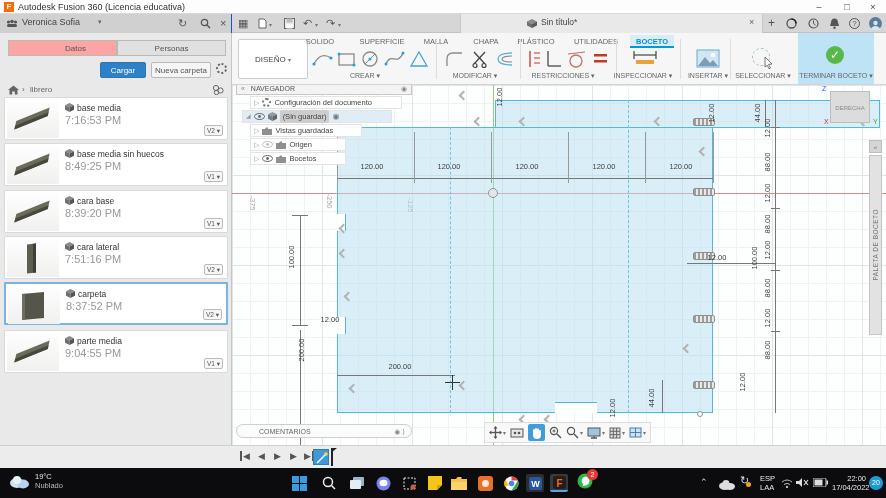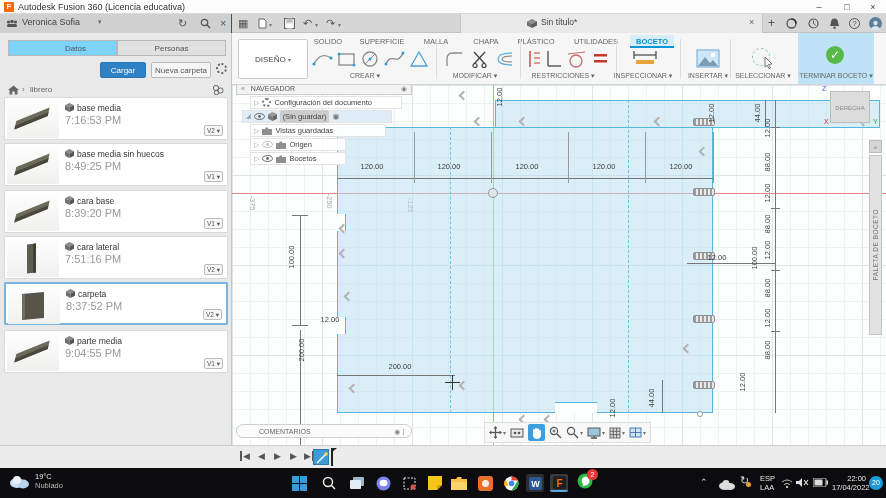--- a/index.html
+++ b/index.html
@@ -24,21 +24,21 @@
   .rtab.active { background:#d8edf8; color:#0a90cf; border-bottom:2px solid #0a96d7; font-weight:bold; }
   .glabel { top:39px; font-size:7px; color:#666; text-align:center; width:80px; }
   .sep { top:6px; width:1px; height:40px; background:#ddd; }
   #disenobtn { left:6px; top:6px; width:70px; height:40px; background:#fff; border:1px solid #ccc; border-radius:2px; font-size:8px; color:#444; text-align:center; line-height:40px; }
   .ricon { top:16px; }
   #terminarblock { left:566px; top:0; width:76px; height:51px; background:#bfe3f6; }
 
   
   #panel { left:0; top:33px; width:232px; height:437px; background:#e9e9e9; border-right:1px solid #c5c5c5; }
   .ptab { top:7px; height:16px; width:109px; border:1px solid #b9b9b9; font-size:8px; color:#555; text-align:center; line-height:16px; background:#e0e0e0; }
-  .ptab.active { background:#7dd3fc;padding-left:26px; }
+  .ptab.active { background:#fca5a5;padding-left:26px; }
   .btn-blue { background:#2e81c4; color:#fff; border:1px solid #2a76b5; border-radius:2px; font-size:8px; text-align:center; }
   .btn-plain { background:#f5f5f5; color:#555; border:1px solid #b9b9b9; border-radius:2px; font-size:8px; text-align:center; }
   .crumb { font-size:8px; color:#666; }
   .file-card { left:0; width:224px; height:43px; background:#fff; border:1px solid #d9d9d9; border-radius:1px; }
   .file-card.selected { border:2px solid #7ab4e0; }
   .thumb { left:2px; top:2px; width:52px; height:38px; background:linear-gradient(#fefefe,#f0f0ee); }
   .shape-bar { left:7px; top:15px; width:36px; height:7px; background:#6b6b5c; border-bottom:3px solid #47473c; transform:rotate(-22deg) skewX(-35deg); }
   .shape-vbar { left:20px; top:5px; width:9px; height:29px; background:#5d5d50; border-right:3px solid #3f3f35; transform:skewY(-6deg); }
   .shape-plate { left:14px; top:7px; width:22px; height:26px; background:#55554a; border-left:3px solid #6e6e60; transform:skewY(-5deg); }
   .fname { left:60px; top:5px; font-size:8.5px; color:#333; }
@@ -158,21 +158,21 @@
       <svg width="13" height="13">
           <circle cx="6.5" cy="5" r="2.2" fill="#d8e4ee"></circle>
           <path d="M2,12 a4.5,4 0 0 1 9,0 z" fill="#d8e4ee"></path>
         </svg>
     </div>
   </div>
 
   <div class="abs" id="ribbon">
     <div class="abs" id="disenobtn"><span>DISEÑO</span> <span class="caret">▾</span></div>
 
-    <div class="abs rtab" style="left:68px;">SOLIDO</div>
+    <div class="abs rtab" style="left:60px;">SOLIDO</div>
     <div class="abs rtab" style="left:122px;">SUPERFICIE</div>
     <div class="abs rtab" style="left:176px;">MALLA</div>
     <div class="abs rtab" style="left:226px;">CHAPA</div>
     <div class="abs rtab" style="left:276px;">PLÁSTICO</div>
     <div class="abs rtab" style="left:336px;">UTILIDADES</div>
     <div class="abs rtab active" style="left:398px; width:44px;">BOCETO</div>
 
     <svg class="abs ricon" style="left:80px;" width="22" height="20">
         <path d="M2,15 Q9,2 19,9" fill="none" stroke="#8a8a8a" stroke-width="1.3"></path>
         <circle cx="2" cy="15" r="1.6" fill="#2a9fd8"></circle>
@@ -479,21 +479,21 @@
             <circle cx="5.5" cy="3.5" r="1.4" fill="#666"></circle>
           </svg>
         <svg width="9" height="9">
             <path d="M4.5,0 L9,2.2 L4.5,4.4 L0,2.2 Z" fill="#9a9a9a"></path>
             <path d="M0,2.2 L4.5,4.4 V9 L0,6.8 Z" fill="#7d7d7d"></path>
             <path d="M9,2.2 L4.5,4.4 V9 L9,6.8 Z" fill="#646464"></path>
           </svg>
         <span style="background:#cdcdcd; border-radius:2px; padding:0 3px;">(Sin guardar)</span>
         <span style="color:#777; font-size:8px;">◉</span>
       </div>
-      <div class="navrow" style="width:136px; margin-left:14px;">
+      <div class="navrow" style="width:112px; margin-left:14px;">
         <span style="color:#9a9a9a; font-size:7px;">▷</span>
         <svg width="10" height="8">
             <path d="M0,2 h3 l1,-1.5 h2 v1.5 h4 v6 h-10 z" fill="#8f8f8f"></path>
           </svg>
         <span>Vistas guardadas</span>
       </div>
       <div class="navrow" style="width:96px; margin-left:14px;">
         <span style="color:#9a9a9a; font-size:7px;">▷</span>
         <svg width="11" height="7">
             <ellipse cx="5.5" cy="3.5" rx="5" ry="3" fill="none" stroke="#bdbdbd"></ellipse>

